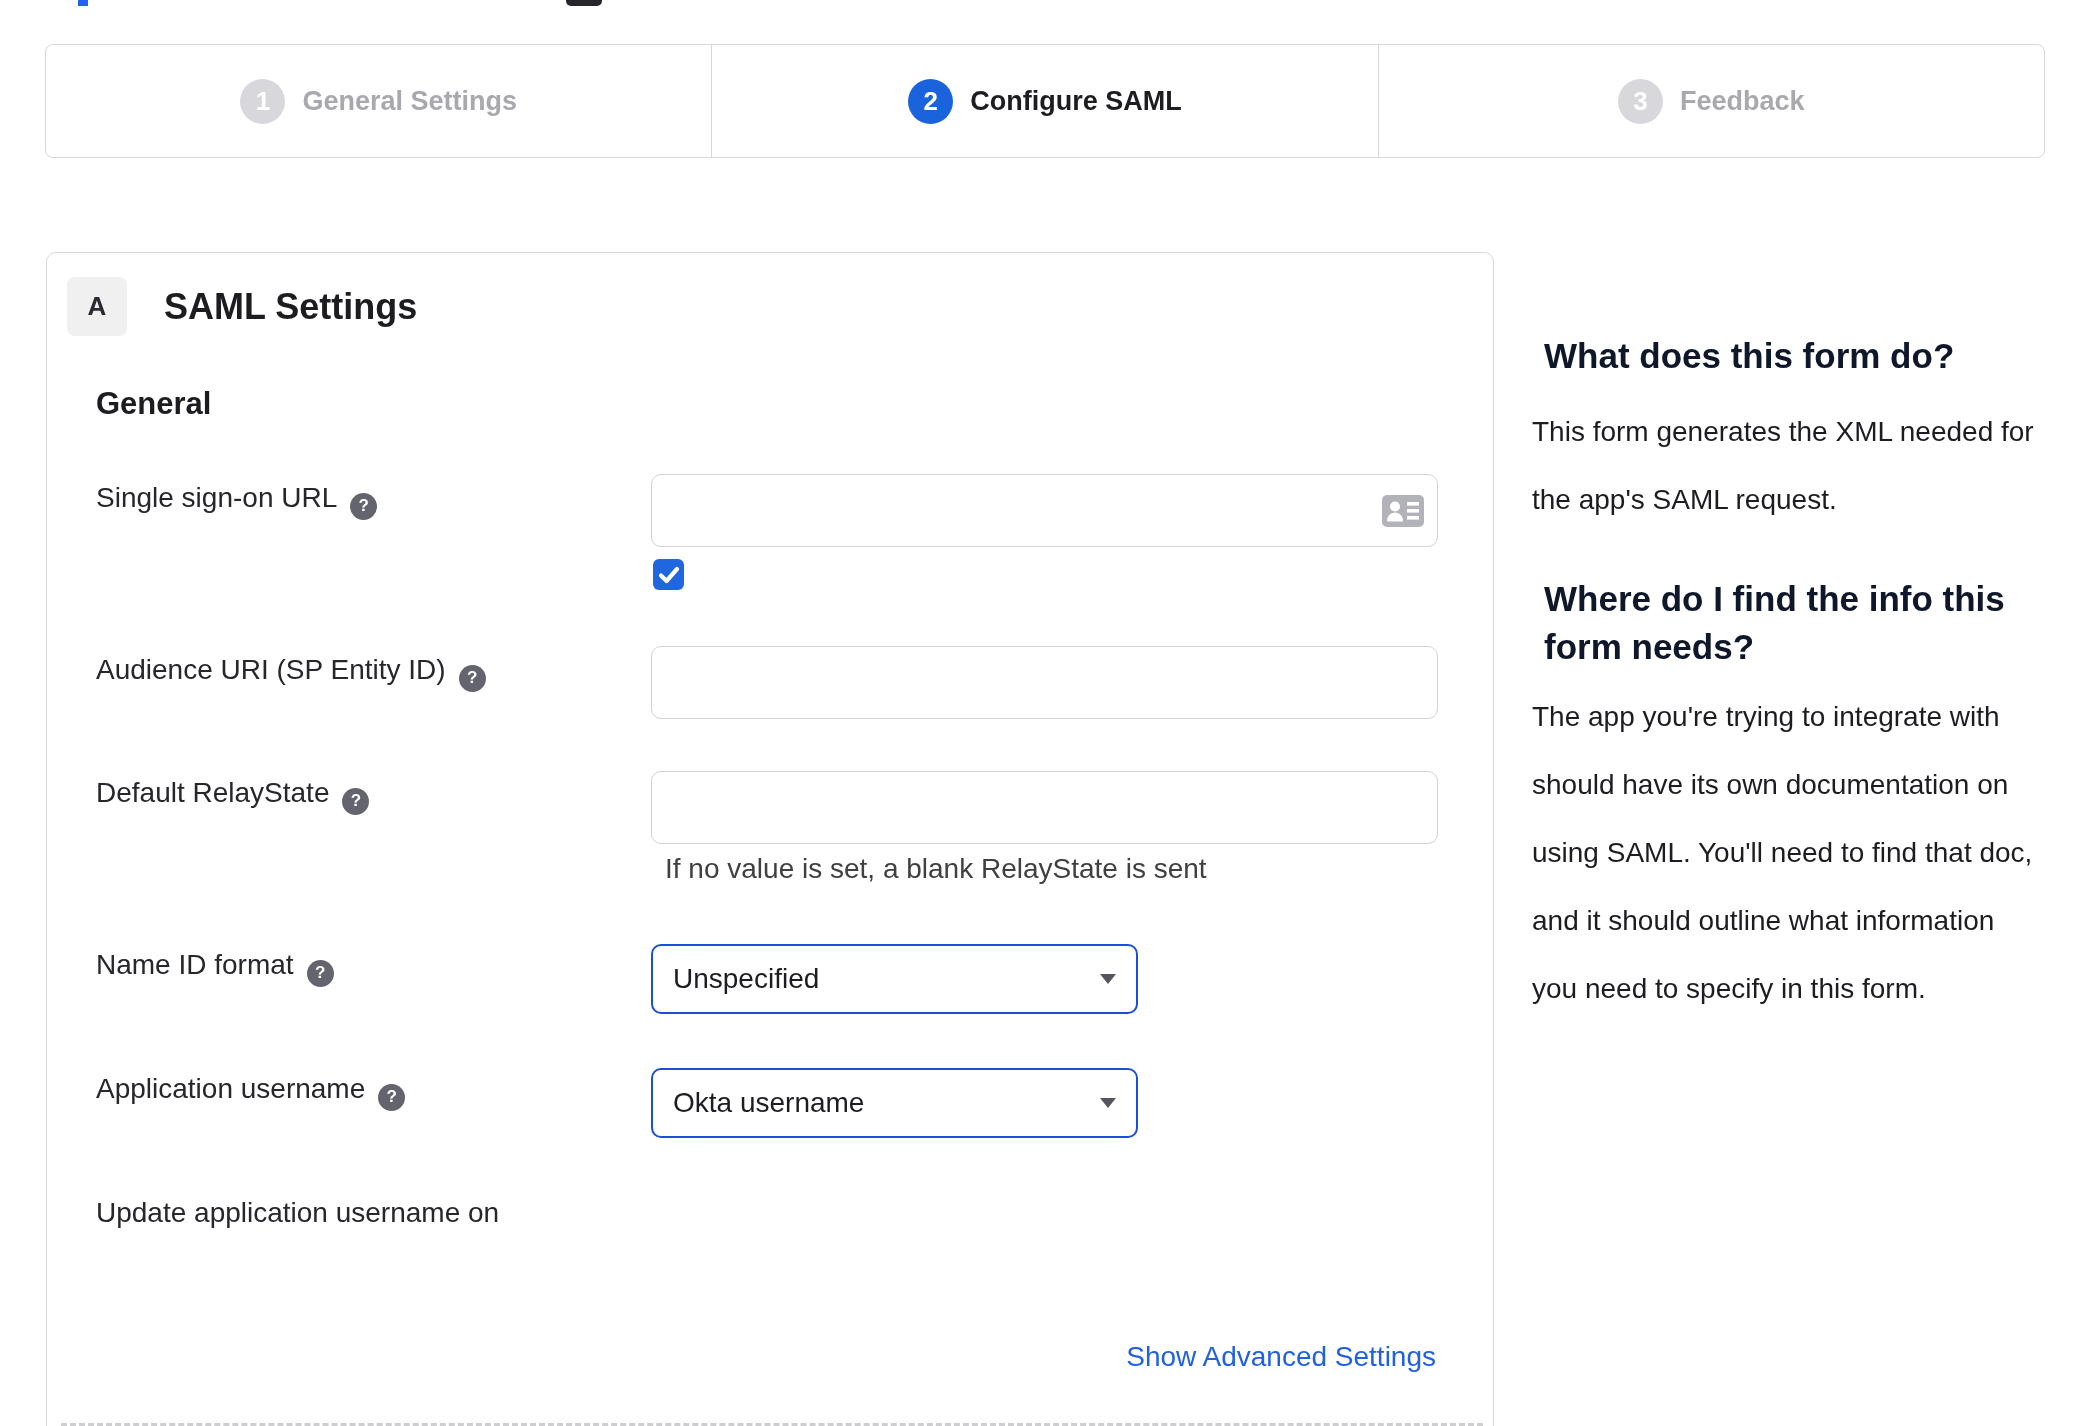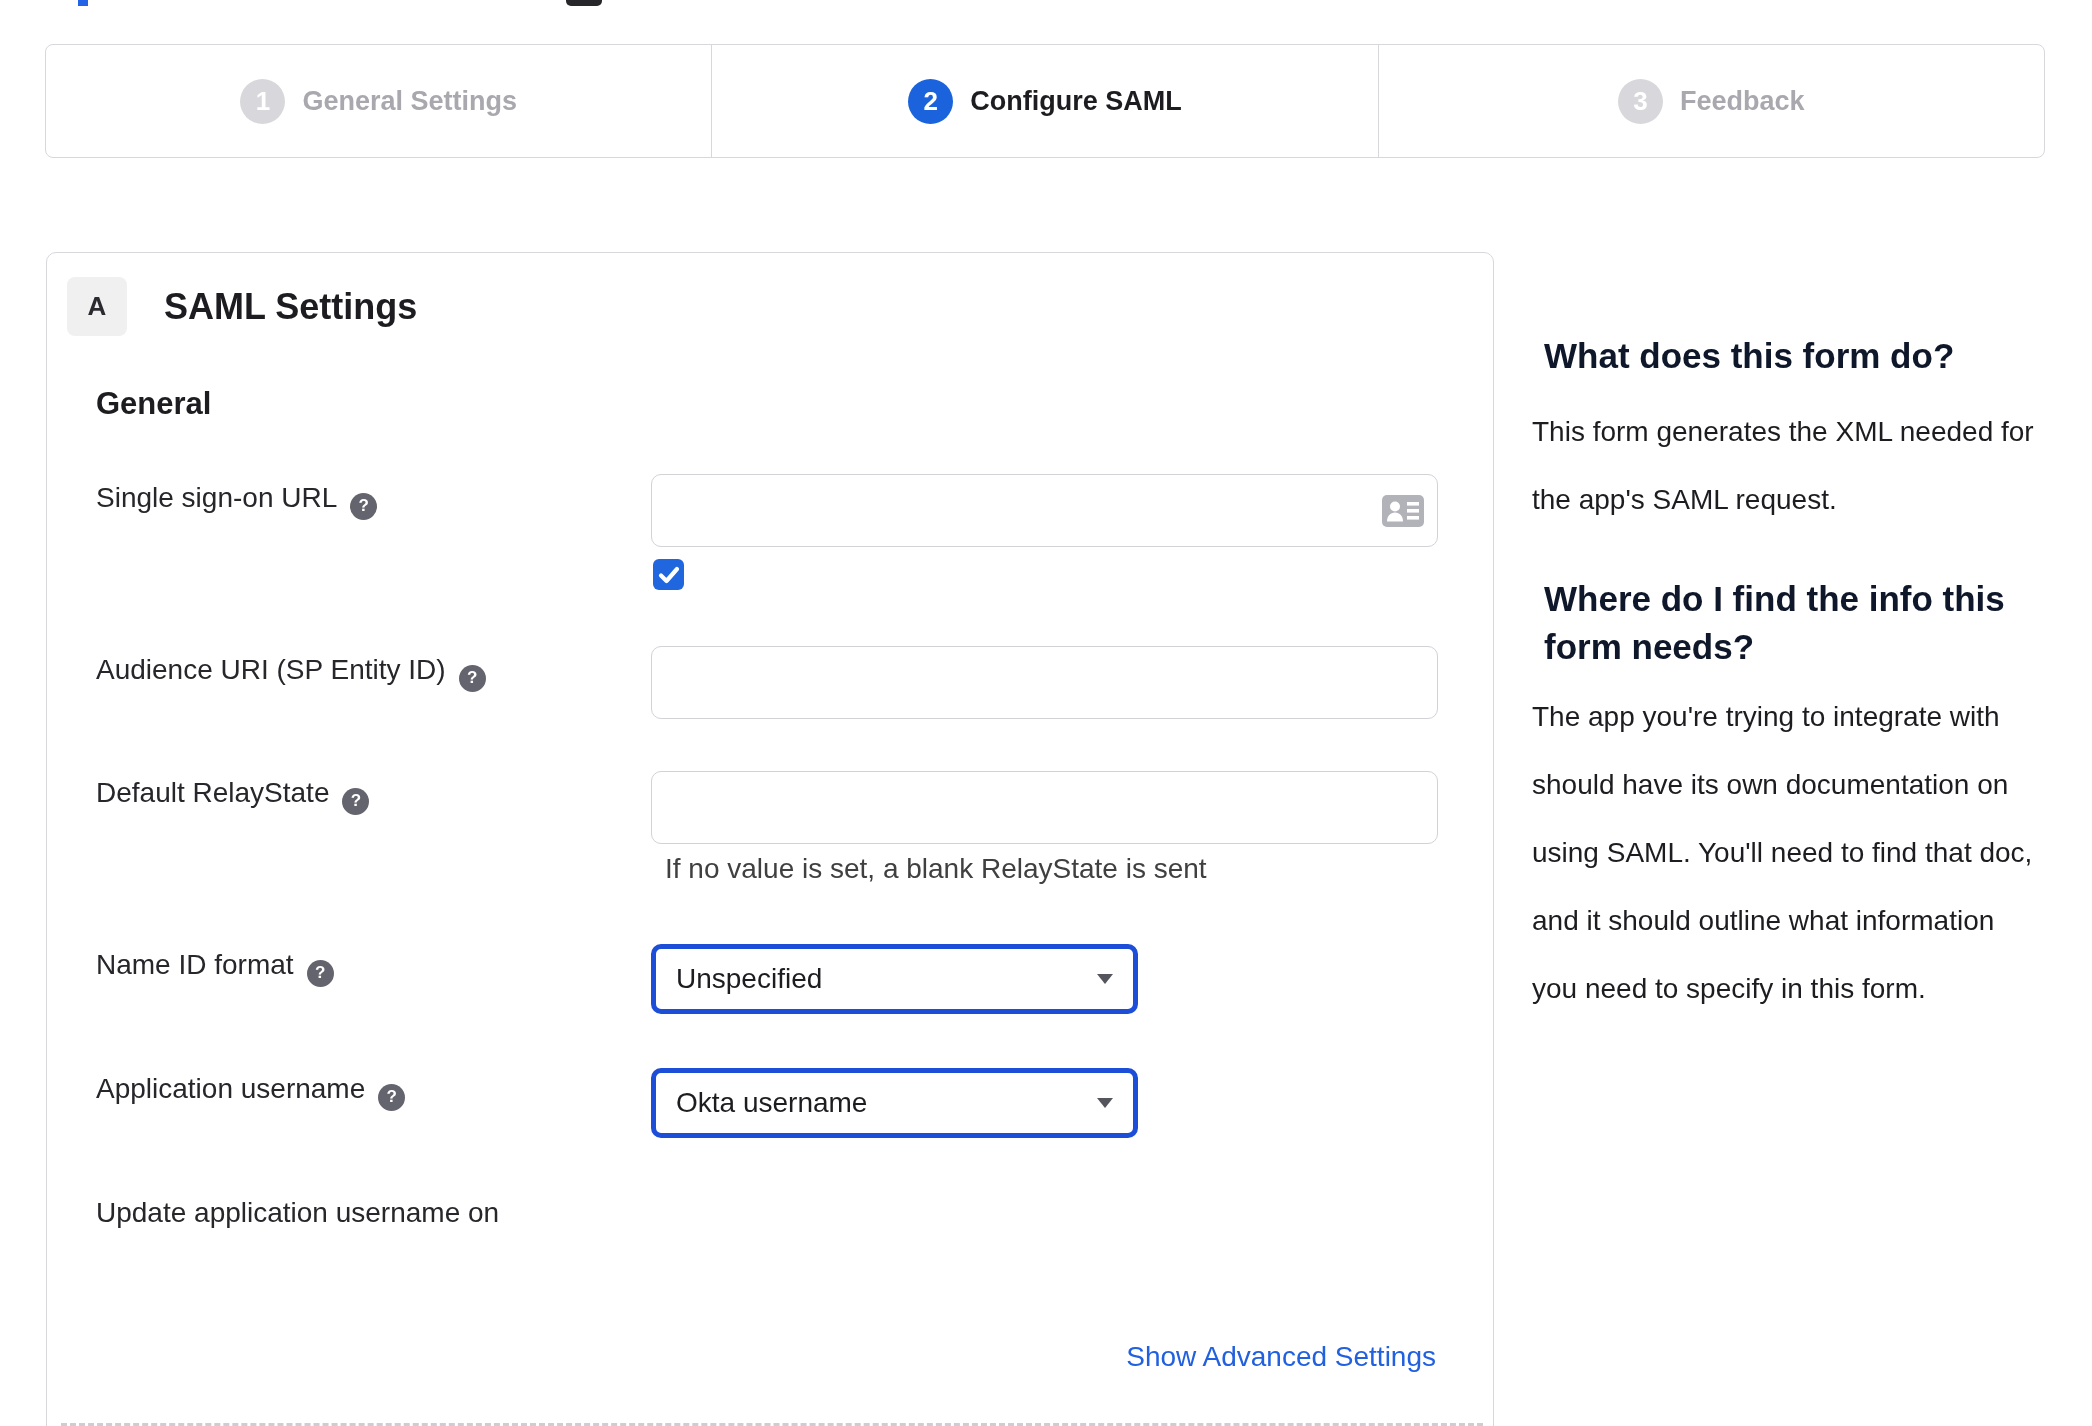--- a/index.html
+++ b/index.html
@@ -43,21 +43,21 @@
   .text-input{width:100%;height:100%;border:1px solid #d2d2d7;border-radius:10px;box-sizing:border-box;
     font-size:28px;padding:0 64px 0 20px;font-family:inherit;color:#1d1d21;background:#fff;outline:none;}
   .card-icon{position:absolute;right:14px;top:50%;transform:translateY(-50%);line-height:0;}
 
   .checkbox{position:absolute;left:606px;top:306px;width:31px;height:31px;border-radius:6px;
     background:#1f66df;display:flex;align-items:center;justify-content:center;cursor:pointer;}
   .check-label{position:absolute;left:664px;top:303px;font-size:28px;color:#1d1d21;white-space:nowrap;}
 
   .helper-text{position:absolute;left:604px;top:600px;font-size:28px;color:#404040;white-space:nowrap;margin-left:14px;}
 
-  .select{position:absolute;left:604px;width:487px;height:70px;border:5px solid #1d4ed8;border-radius:10px;
+  .select{position:absolute;left:604px;width:487px;height:70px;border:2px solid #1d4ed8;border-radius:10px;
     box-sizing:border-box;display:flex;align-items:center;padding:0 20px;font-size:28px;color:#1d1d21;
     background:#fff;cursor:pointer;}
   .sel1{top:691px}.sel2{top:815px}.sel3{top:938px}
   .caret{margin-left:auto;width:0;height:0;border-left:8px solid transparent;
     border-right:8px solid transparent;border-top:10px solid #55555e;}
 
   .advanced-link{position:absolute;right:57px;top:1088px;font-size:28px;color:#2160de;cursor:pointer;white-space:nowrap;}
 
   .dashed-divider{position:absolute;left:14px;right:10px;top:1170px;border-top:3px dashed #cdcdd2;}
 

